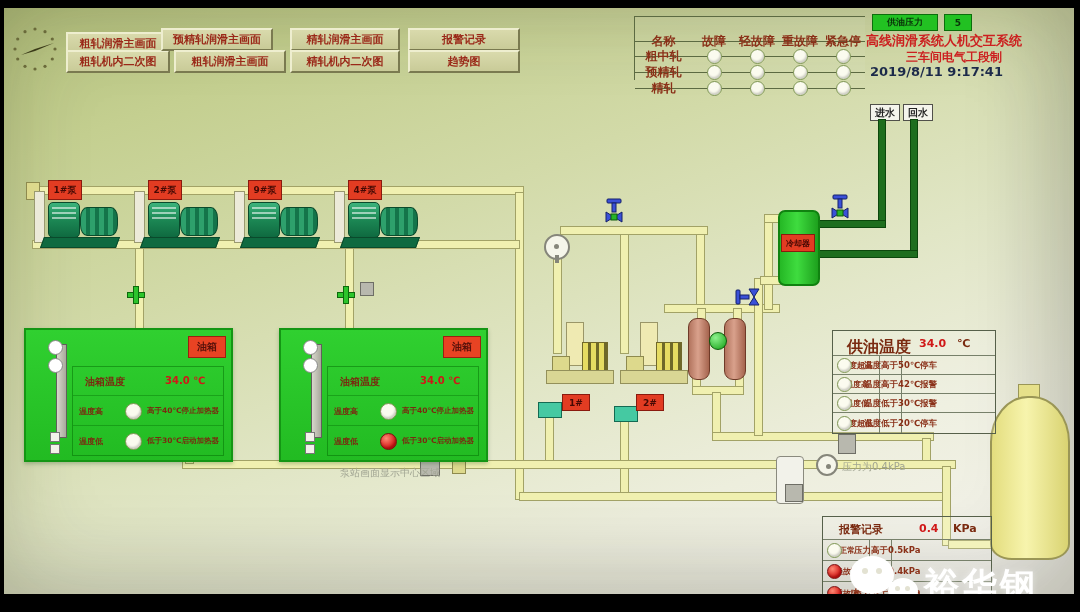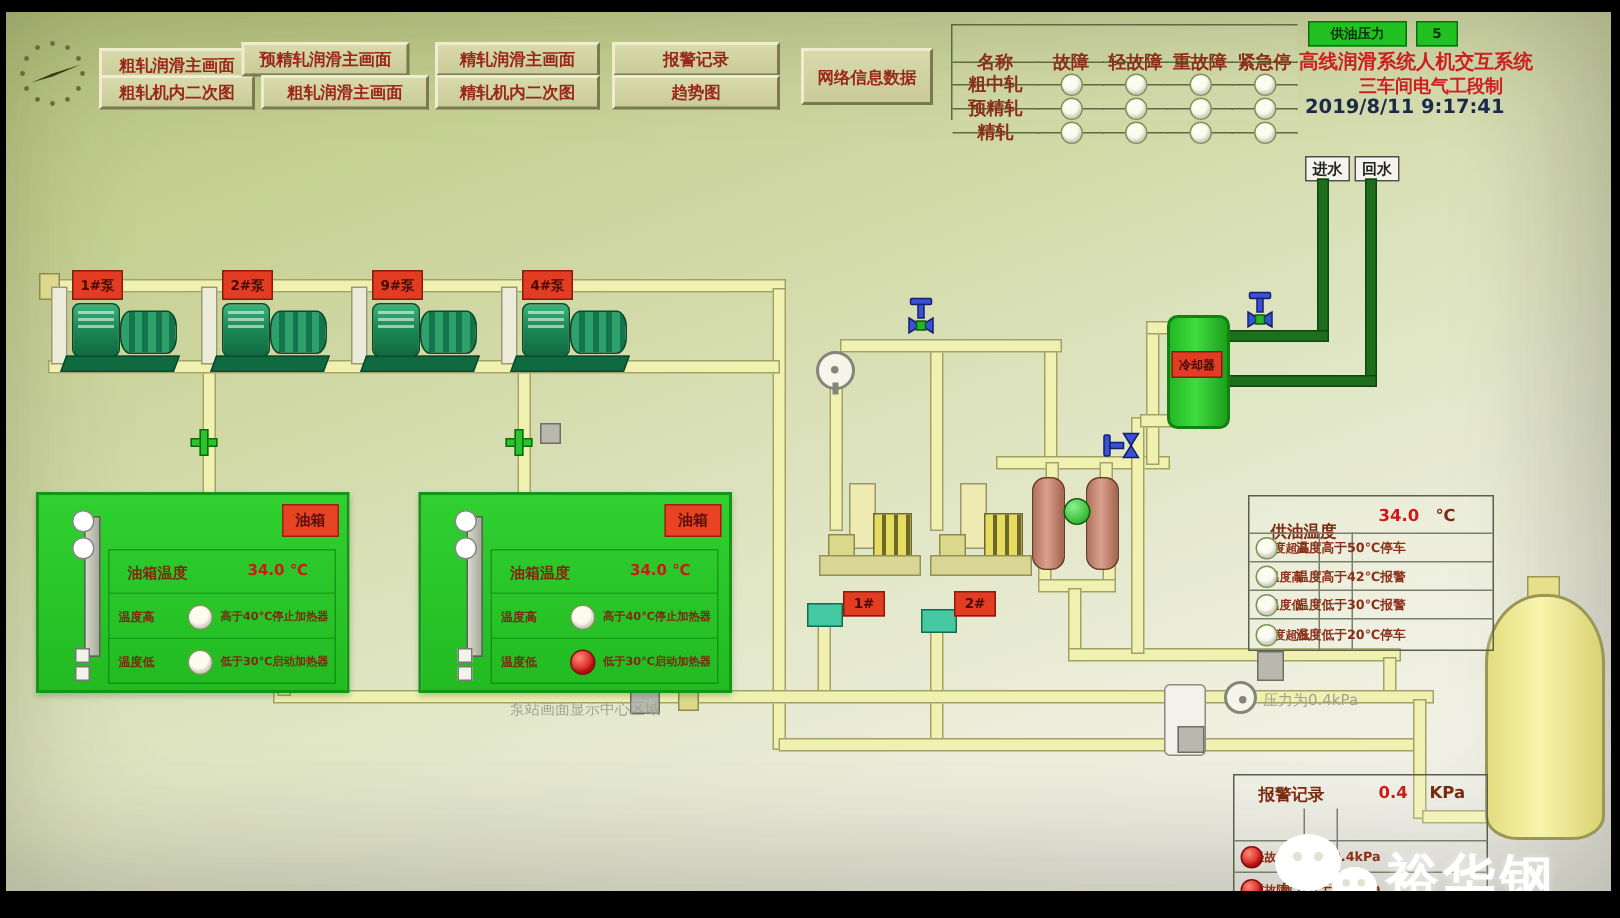--- a/index.html
+++ b/index.html
@@ -115,21 +115,20 @@
   </svg>
 
   <div class="btn" style="left:62px;top:24px;width:100px;height:19px">粗轧润滑主画面</div>
   <div class="btn" style="left:62px;top:42px;width:100px;height:19px">粗轧机内二次图</div>
   <div class="btn" style="left:157px;top:20px;width:108px;height:19px">预精轧润滑主画面</div>
   <div class="btn" style="left:170px;top:42px;width:108px;height:19px">粗轧润滑主画面</div>
   <div class="btn" style="left:286px;top:20px;width:106px;height:19px">精轧润滑主画面</div>
   <div class="btn" style="left:286px;top:42px;width:106px;height:19px">精轧机内二次图</div>
   <div class="btn" style="left:404px;top:20px;width:108px;height:19px">报警记录</div>
   <div class="btn" style="left:404px;top:42px;width:108px;height:19px">趋势图</div>
-  <div class="btn" style="left:530px;top:24px;width:84px;height:34px">网络信息数据</div>
 
   <div class="stable" style="left:630px;top:8px">
     <div class="scell">名称</div>
     <div class="scell">故障</div>
     <div class="scell">轻故障</div>
     <div class="scell">重故障</div>
     <div class="scell">紧急停</div>
 
     <div class="scell">粗中轧</div>
     <div class="scell">
@@ -353,21 +352,21 @@
         <div class="abs gtxt" style="left:6px;top:10px;font-size:8px">温度低</div>
         <div class="ind red abs" style="left:52px;top:7px;width:15px;height:15px"></div>
         <div class="abs desc7" style="left:74px;top:11px">低于30℃启动加热器</div>
       </div>
     </div>
   </div>
 
   <div class="note" style="left:336px;top:458px">泵站画面显示中心区域</div>
 
   <div class="ipanel" style="left:828px;top:322px;width:162px;height:102px">
-    <div class="abs gtxt" style="left:14px;top:16px;font-size:11px">供油温度</div>
+    <div class="abs gtxt" style="left:14px;top:6px;font-size:16px">供油温度</div>
     <div class="abs" style="left:86px;top:6px;font-size:11px;font-weight:bold;color:#d01818">34.0</div>
     <div class="abs gtxt" style="left:124px;top:6px;font-size:11px">℃</div>
     <div class="isep" style="left:46px;top:24px"></div>
     <div class="isep" style="left:68px;top:24px"></div>
     <div class="irow" style="top:24px;height:19px">
       <div class="ilab">温度超高</div>
       <div class="ind" style="margin-left:-44px"></div>
       <div class="idesc" style="margin-left:12px">温度高于50℃停车</div>
     </div>
     <div class="irow" style="top:43px;height:19px">
@@ -386,20 +385,25 @@
       <div class="idesc" style="margin-left:12px">温度低于20℃停车</div>
     </div>
   </div>
 
   <div class="ipanel" style="left:818px;top:508px;width:168px;height:86px">
     <div class="abs gtxt" style="left:16px;top:5px;font-size:11px">报警记录</div>
     <div class="abs" style="left:96px;top:5px;font-size:11px;font-weight:bold;color:#d01818">0.4</div>
     <div class="abs gtxt" style="left:130px;top:5px;font-size:11px">KPa</div>
     <div class="isep" style="left:46px;top:22px"></div>
     <div class="isep" style="left:68px;top:22px"></div>
+    <div class="irow" style="top:22px;height:21px">
+      <div class="ilab">正常</div>
+      <div class="ind" style="margin-left:-44px"></div>
+      <div class="idesc" style="margin-left:12px">压力高于0.5kPa</div>
+    </div>
     <div class="irow" style="top:43px;height:21px">
       <div class="ilab">轻故障</div>
       <div class="ind red" style="margin-left:-44px"></div>
       <div class="idesc" style="margin-left:12px">压力低于0.4kPa</div>
     </div>
     <div class="irow" style="top:64px;height:22px">
       <div class="ilab">重故障</div>
       <div class="ind red" style="margin-left:-44px"></div>
       <div class="idesc" style="margin-left:12px">压力低于0.3kPa</div>
     </div>

